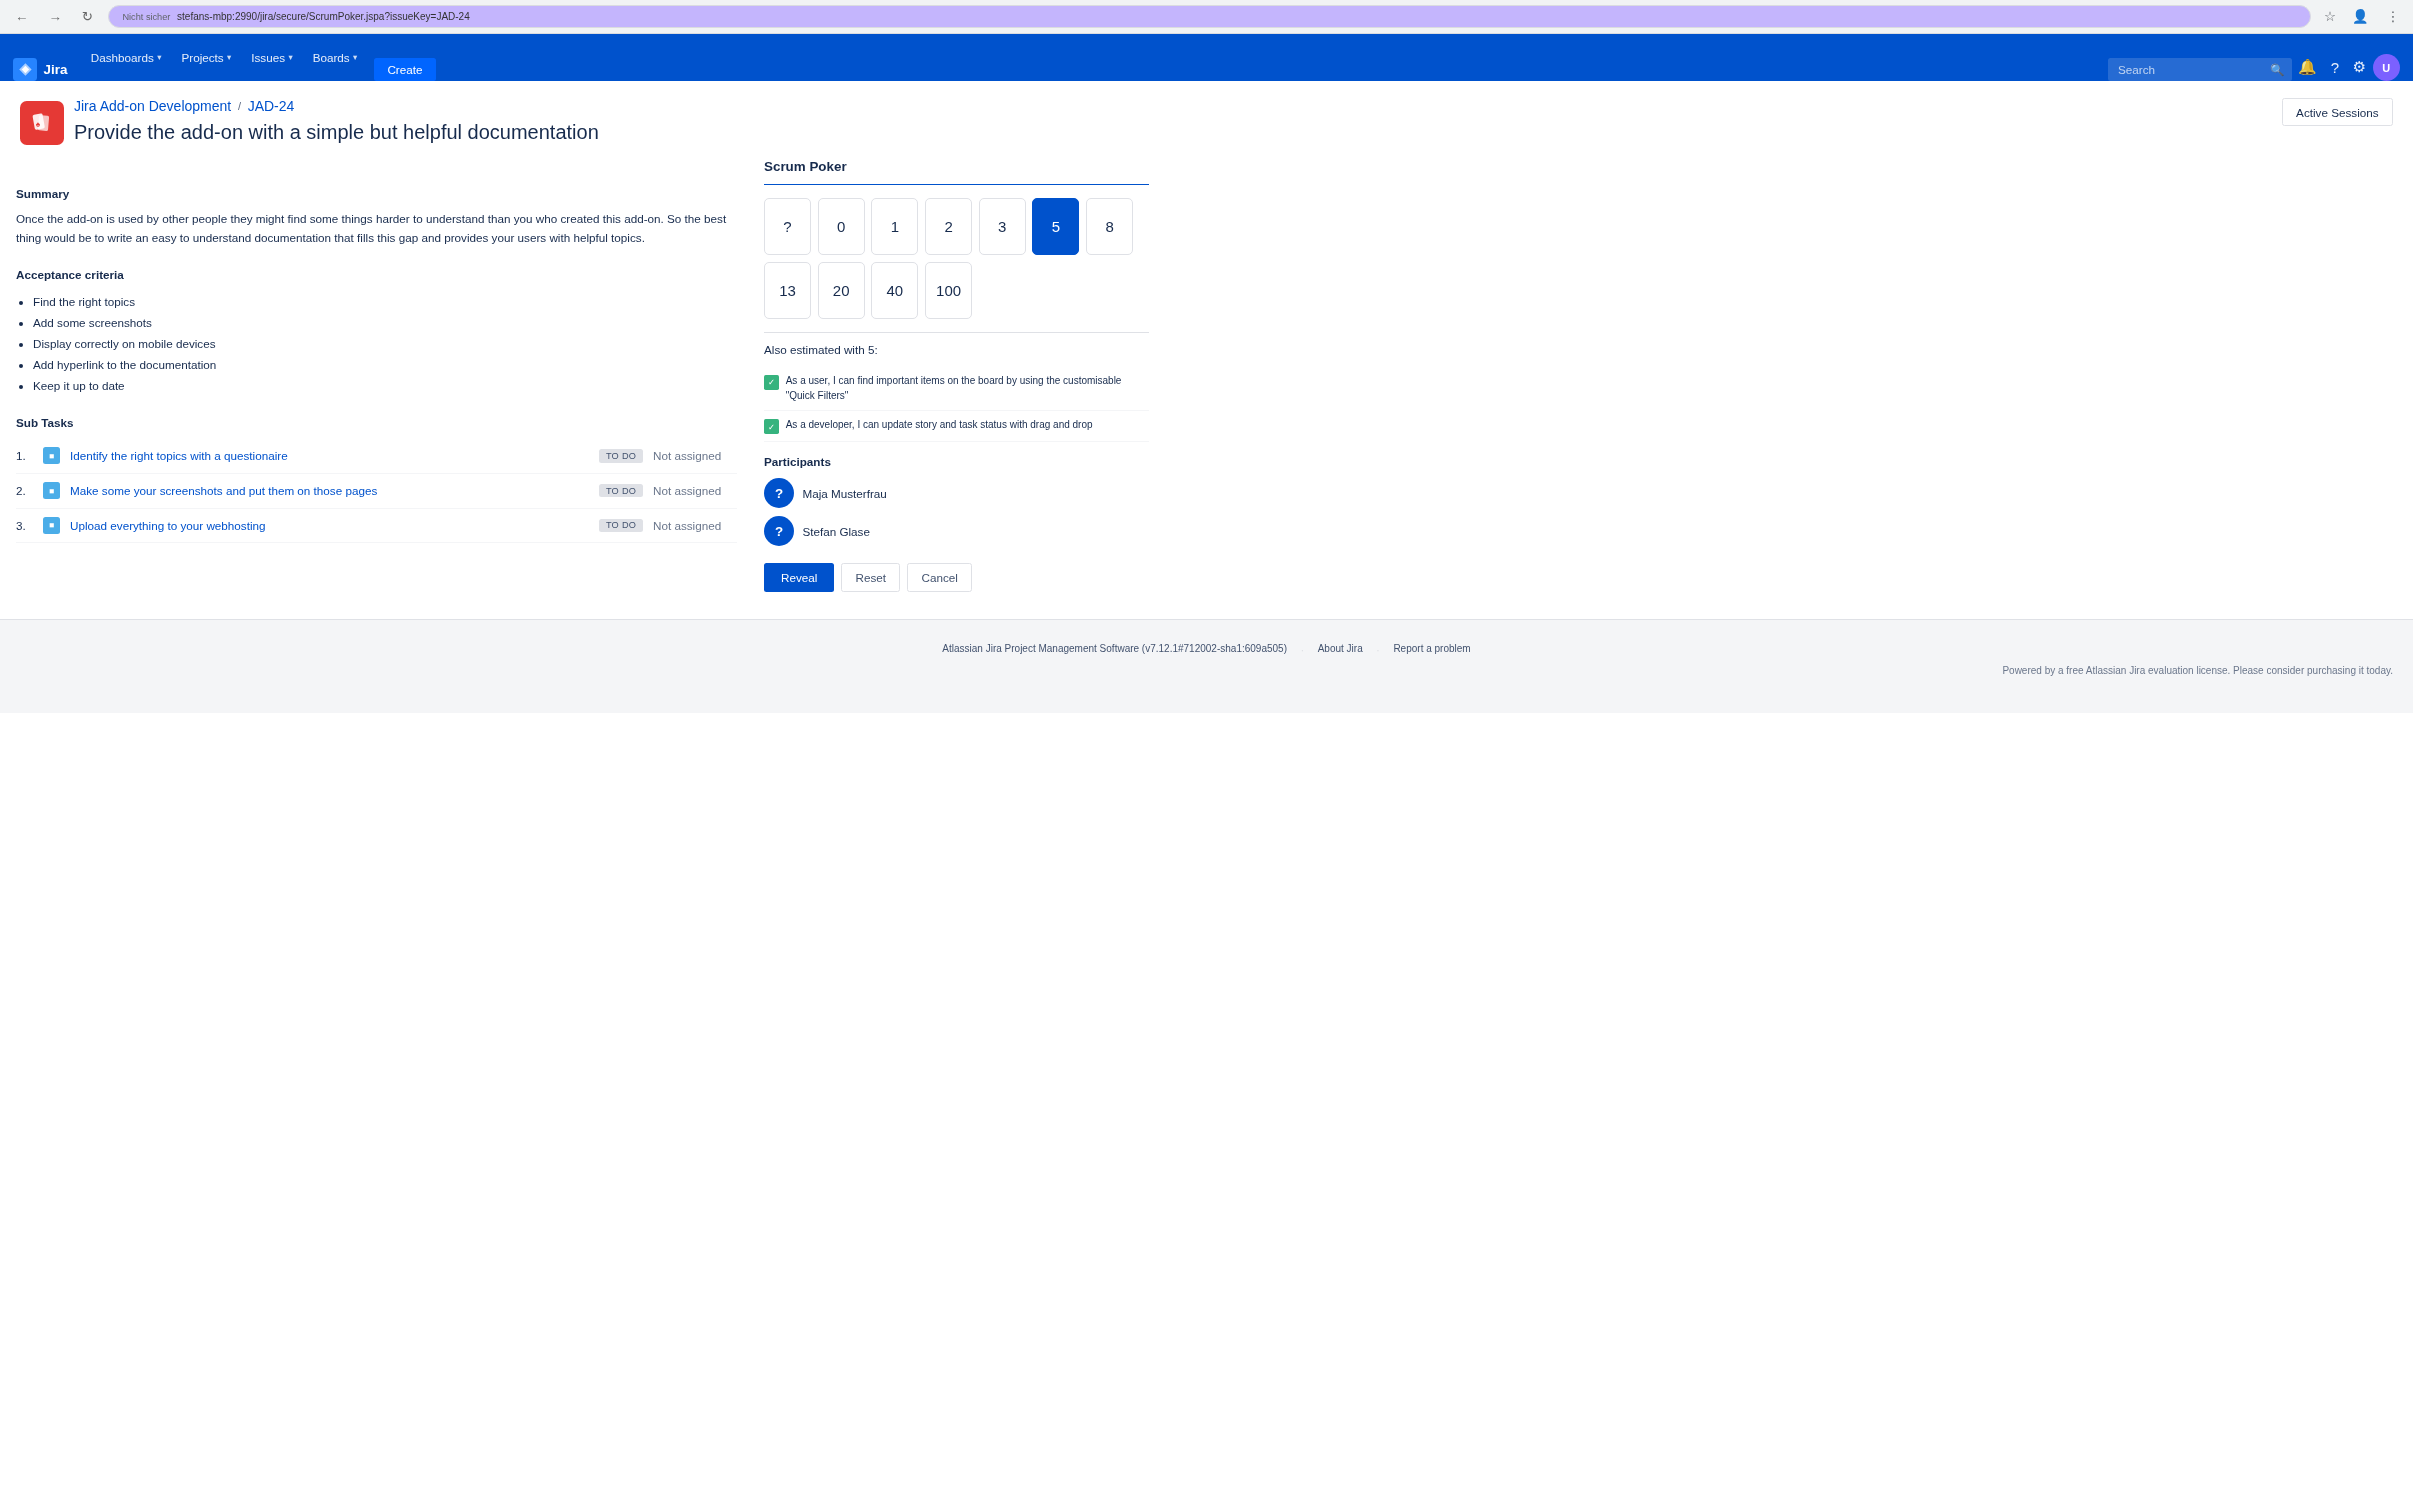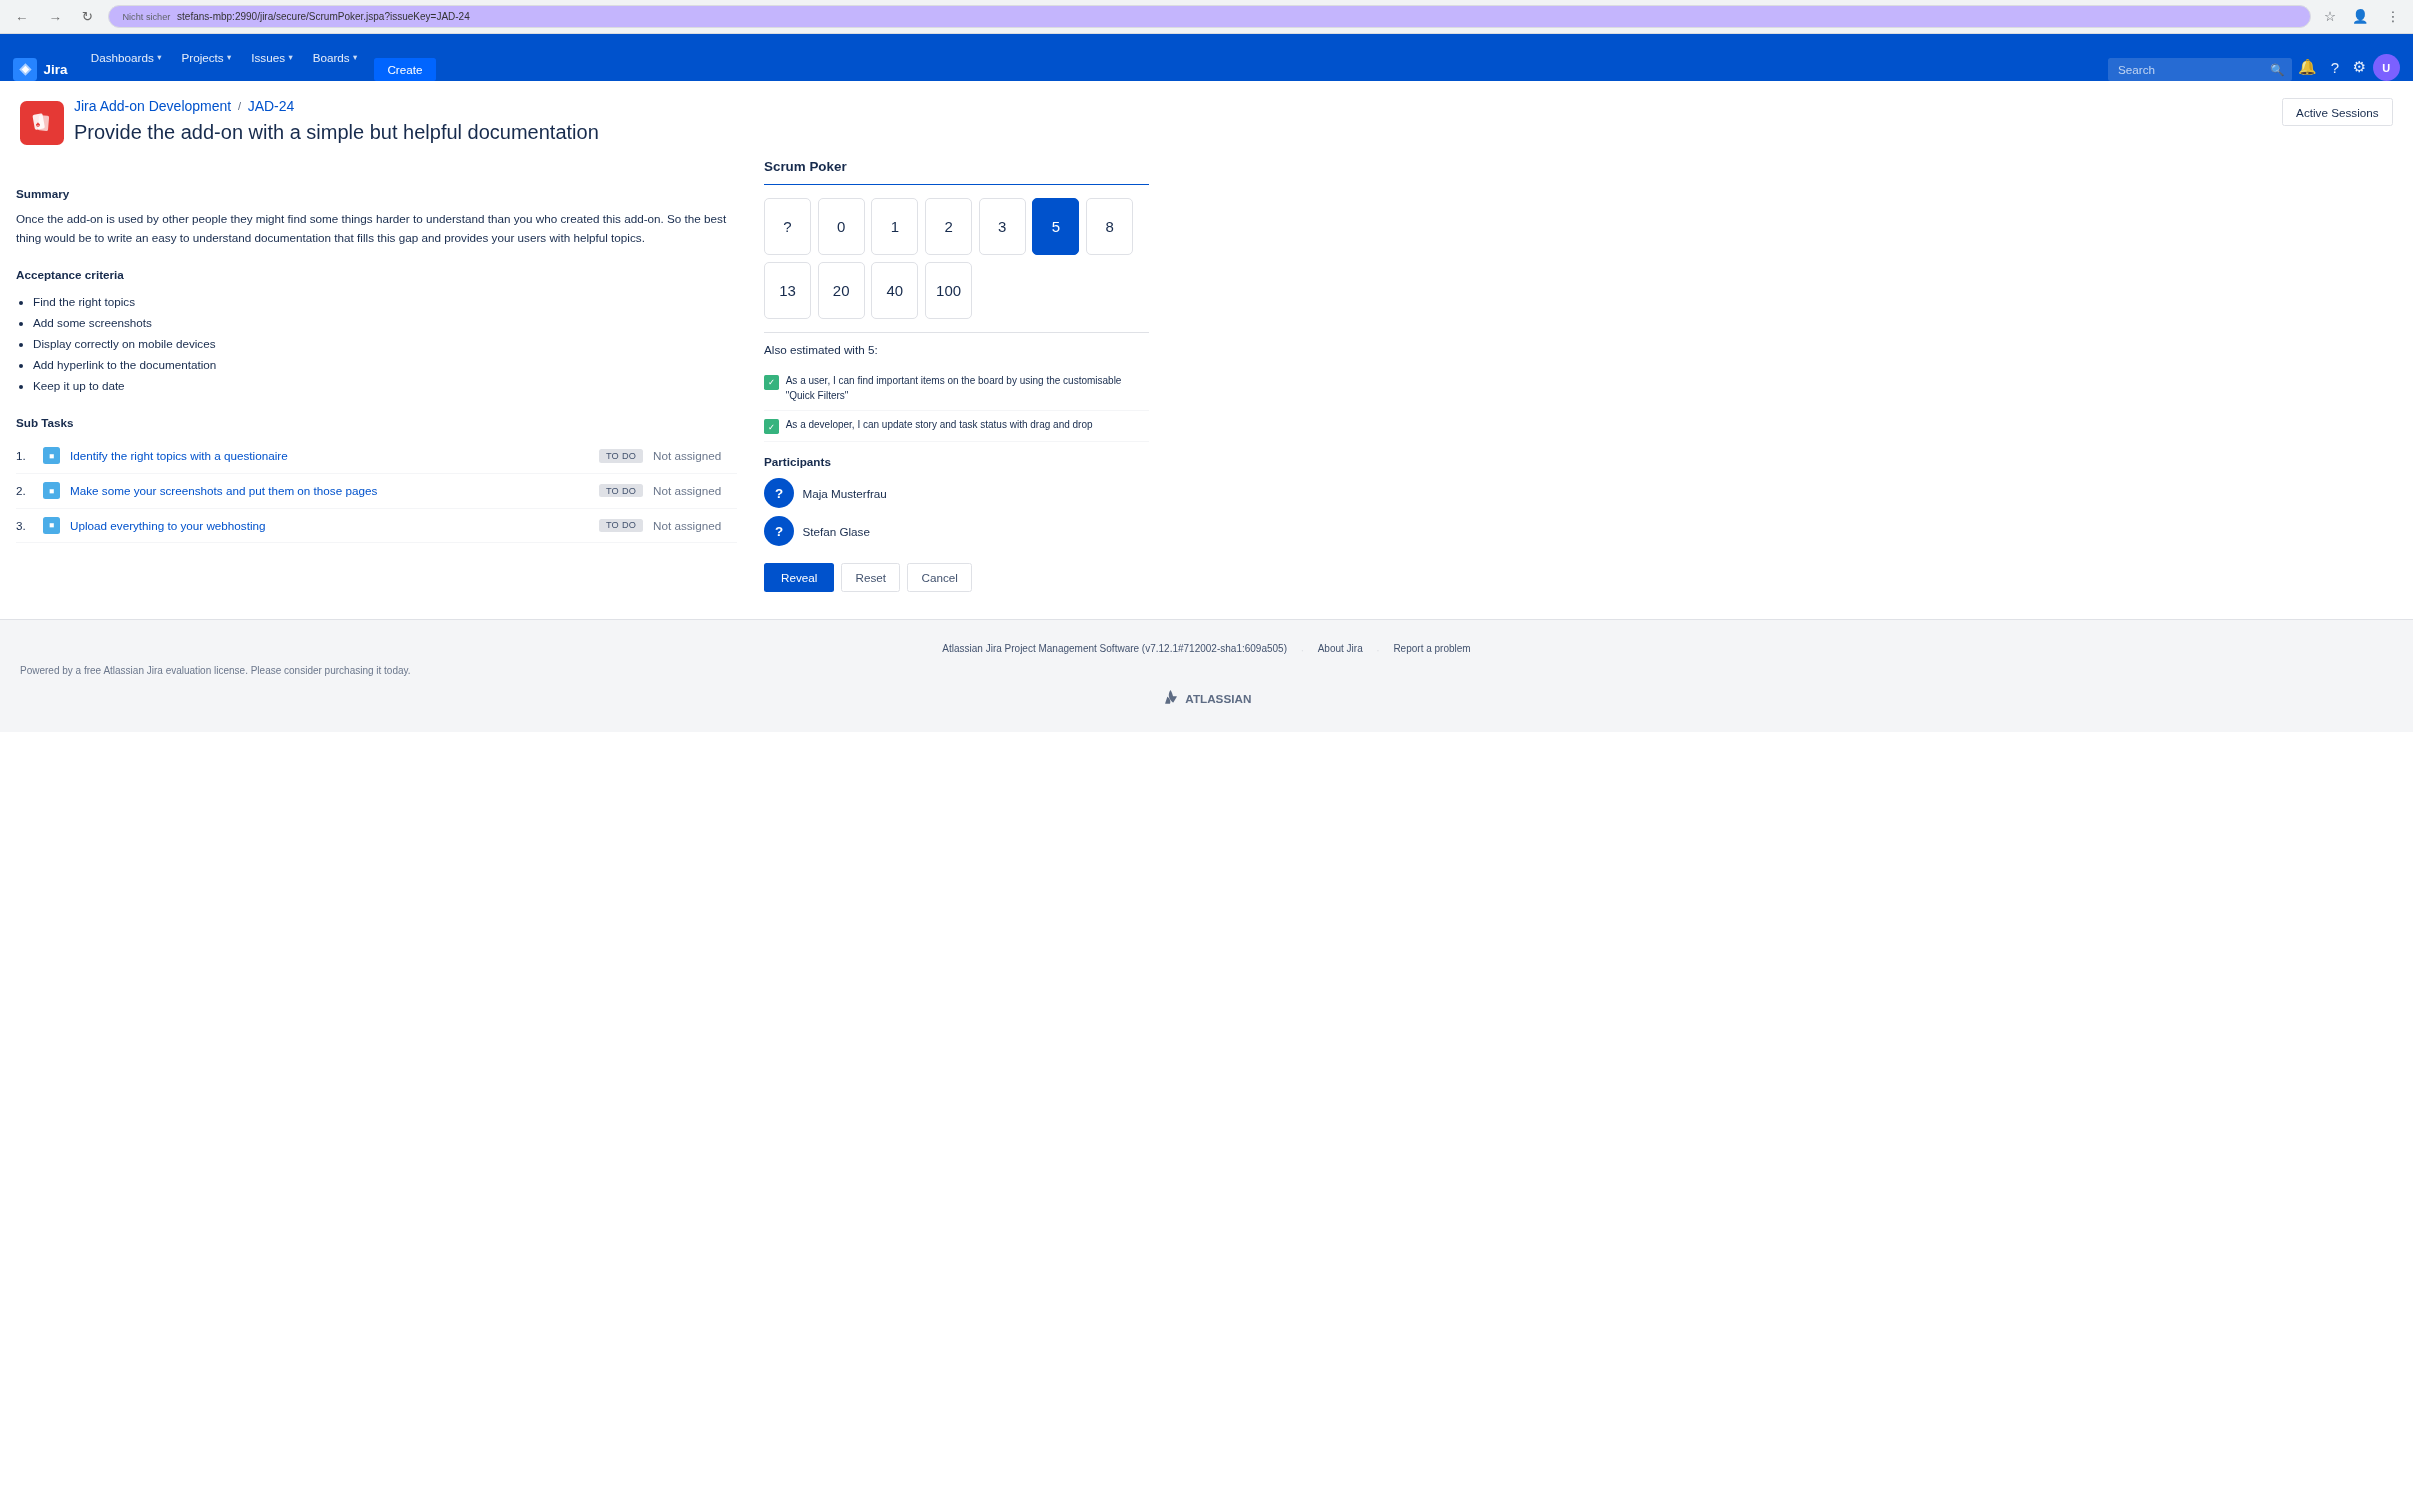--- a/index.html
+++ b/index.html
@@ -70,21 +70,21 @@
     .participant-row { display: flex; align-items: center; gap: 8.4px; margin-bottom: 8.4px; }
     .participant-avatar { width: 30px; height: 30px; background: #0052CC; border-radius: 50%; display: flex; align-items: center; justify-content: center; color: white; font-size: 13.4px; font-weight: 600; }
     .participant-name { font-size: 11.7px; color: #172B4D; }
     .action-buttons { display: flex; gap: 6.7px; margin-top: 17px; }
     .reveal-btn { background: #0052CC; color: white; border: none; border-radius: 2.5px; padding: 6.7px 17px; font-size: 11.7px; font-weight: 500; cursor: pointer; }
     .reset-btn { background: white; color: #42526E; border: 0.8px solid #DFE1E6; border-radius: 2.5px; padding: 6.7px 13.4px; font-size: 11.7px; cursor: pointer; }
     .cancel-btn { background: white; color: #42526E; border: 0.8px solid #DFE1E6; border-radius: 2.5px; padding: 6.7px 13.4px; font-size: 11.7px; cursor: pointer; }
     .divider { border: none; border-top: 0.8px solid #DFE1E6; margin: 10px 0; }
 
     
-    .footer { background: #F4F5F7; border-top: 0.8px solid #DFE1E6; padding: 23.5px 20px; text-align: left; }
+    .footer { background: #F4F5F7; border-top: 0.8px solid #DFE1E6; padding: 23.5px 20px; text-align: right; }
     .footer-links { display: flex; justify-content: center; gap: 13.4px; margin-bottom: 8.4px; }
     .footer-link { color: #42526E; font-size: 10px; text-decoration: none; }
     .footer-sep { color: #DFE1E6; }
     .footer-text { color: #6B778C; font-size: 10px; margin-bottom: 13.4px; }
     .atlassian-logo { display: flex; align-items: center; justify-content: center; gap: 6.7px; color: #5E6C84; font-size: 11.7px; font-weight: 600; }
     .atlassian-icon { color: #5E6C84; }
 
     input.search-input { background: rgba(255,255,255,0.15); border: none; border-radius: 2.5px; padding: 5px 27px 5px 10px; color: white; font-size: 11.7px; width: 184px; outline: none; }
     input.search-input::placeholder { color: rgba(255,255,255,0.7); }
   </style>
@@ -261,23 +261,14 @@
 
 <div class="footer">
   <div class="footer-links">
     <span class="footer-link">Atlassian Jira Project Management Software (v7.12.1#712002-sha1:609a505)</span>
     <span class="footer-sep">·</span>
     <a class="footer-link">About Jira</a>
     <span class="footer-sep">·</span>
     <a class="footer-link">Report a problem</a>
   </div>
   <p class="footer-text">Powered by a free Atlassian Jira evaluation license. Please consider purchasing it today.</p>
-  <div class="atlassian-logo">
-    <span class="atlassian-icon">
-      <svg width="17" height="17" viewBox="0 0 24 24" fill="#5E6C84">
-        <path d="M8.3 11.2c-.3-.4-.8-.2-.9.2L4.5 20c-.1.4.2.8.6.8h5.7c.3 0 .5-.2.6-.4 1.1-2.8.2-6.5-3.1-9.2z"></path>
-        <path d="M11.9 1.4c-3.8 5.8-2.4 11 .4 14.5.9 1.1 1.9 2.2 3.1 3c.2.1.4.1.6 0l4.9-7.8c.2-.4 0-.9-.5-.9h-4.3c-.3 0-.5-.1-.6-.4C15 8.5 14.3 4.5 11.9 1.4z"></path>
-      </svg>
-    </span>
-    <span>ATLASSIAN</span>
-  </div>
 </div>
 
 
 </body></html>

